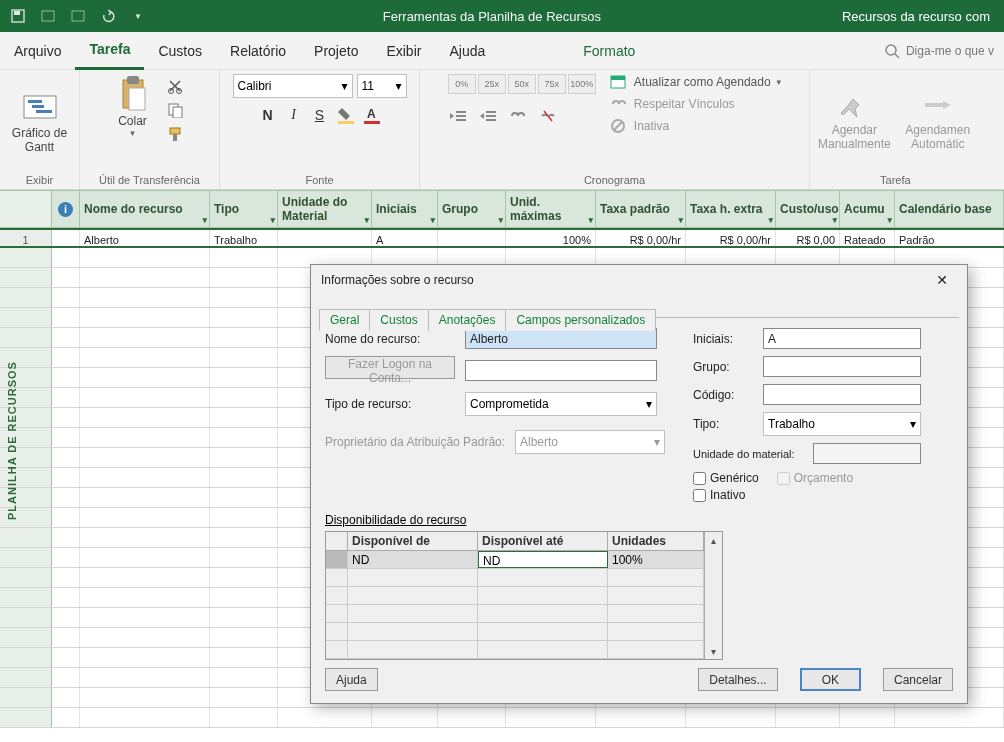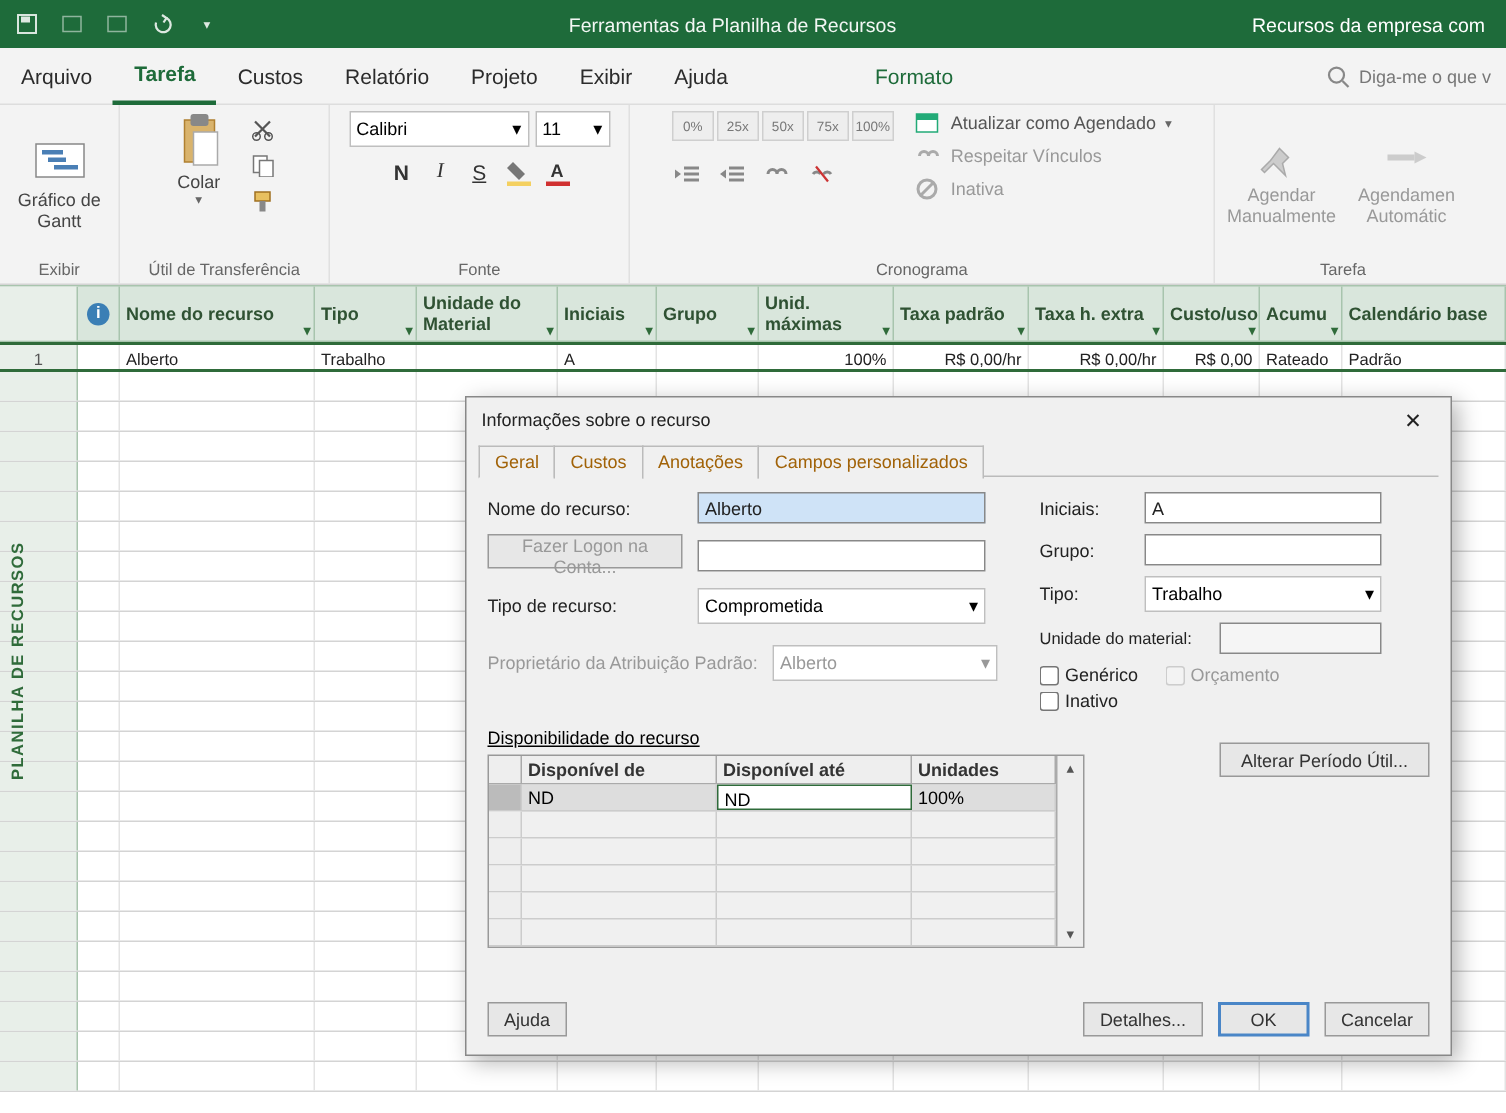--- a/index.html
+++ b/index.html
@@ -46,21 +46,21 @@
 .gh.info{width:28px;justify-content:center;}
 .grid-row{display:flex;height:20px;border-bottom:1px solid #d4d4d4;}
 .grid-row.first{border-top:2px solid #2f6b3a;border-bottom:2px solid #2f6b3a;}
 .rh{width:52px;background:#e8efe9;border-right:1px solid #a8c4ad;text-align:center;color:#555;font-size:11px;line-height:20px;}
 .cell{border-right:1px solid #e3e3e3;padding:0 4px;line-height:20px;font-size:11px;color:#222;overflow:hidden;white-space:nowrap;}
 .side-label{position:absolute;left:6px;top:520px;color:#2f6b3a;font-size:11px;transform:rotate(-90deg);transform-origin:left top;letter-spacing:1px;font-weight:600;}
 .dialog{position:absolute;left:310px;top:264px;width:658px;height:440px;background:#f0f0f0;border:1px solid #888;box-shadow:4px 4px 14px rgba(0,0,0,.3);}
 .dlg-title{height:30px;display:flex;align-items:center;padding:0 10px;font-size:13px;color:#222;}
 .dlg-close{margin-left:auto;width:30px;height:30px;display:flex;align-items:center;justify-content:center;cursor:pointer;font-size:14px;}
 .dlg-tabs{display:flex;border-bottom:1px solid #bbb;margin:0 8px;}
-.dlg-tab{padding:3px 10px;border:1px solid #bbb;border-bottom:none;background:#f0f0f0;margin-right:-1px;font-size:12px;color:#a16207;position:relative;top:2px;}
+.dlg-tab{padding:3px 10px;border:1px solid #bbb;border-bottom:none;background:#f0f0f0;margin-right:-1px;font-size:12px;color:#15803d;position:relative;top:14px;}
 .dlg-tab.active{background:#f0f0f0;border-bottom:1px solid #f0f0f0;}
 .dlg-body{padding:10px 14px;}
 .form-row{display:flex;align-items:center;margin-bottom:7px;}
 .lbl{width:140px;color:#222;font-size:12px;}
 .lbl.dis{color:#999;}
 .inp{border:1px solid #888;background:#fff;height:21px;padding:0 4px;font-size:12px;color:#222;}
 .inp.sel{background:#cfe3f7;}
 .btn{border:1px solid #999;background:#e7e7e7;height:23px;padding:0 10px;font-size:12px;color:#333;cursor:pointer;}
 .btn.dis{color:#999;}
 .cols{display:flex;gap:10px;}
@@ -74,21 +74,21 @@
 .avail-title{font-size:12px;margin-bottom:4px;text-decoration:underline;}
 .avail-tbl{border:1px solid #999;display:flex;}
 .avail-main{flex:1;}
 .avail-hdr{display:flex;background:#eee;border-bottom:1px solid #aaa;}
 .ah{border-right:1px solid #aaa;padding:2px 4px;font-size:12px;font-weight:600;color:#333;}
 .avail-row{display:flex;border-bottom:1px solid #ccc;height:18px;}
 .avail-row.sel{background:#ddd;}
 .ac{border-right:1px solid #ccc;padding:0 4px;font-size:12px;line-height:18px;}
 .avail-scroll{width:18px;background:#eee;border-left:1px solid #aaa;display:flex;flex-direction:column;}
 .sbtn{height:16px;display:flex;align-items:center;justify-content:center;font-size:10px;color:#555;}
-.dlg-btns{position:absolute;bottom:12px;right:14px;display:flex;gap:10px;}
+.dlg-btns{position:absolute;bottom:12px;right:14px;display:flex;gap:22px;}
 .dlg-btns .btn.primary{border:2px solid #4a86c7;padding:0 20px;}
 .dlg-help{position:absolute;bottom:12px;left:14px;}
 .dlg-side{position:absolute;right:14px;top:230px;}
 svg{display:block;}
 </style>
 </head>
 <body>
 
 <div class="titlebar">
   <div class="titlebar-left">
@@ -110,21 +110,21 @@
       </span>
     <span class="titlebar-icon">
         <svg width="16" height="16">
           <path d="M11 4 A5 5 0 1 1 4 7" fill="none" stroke="#fff" stroke-width="1.5"></path>
           <path d="M8 2 L11 4 L9 7" fill="none" stroke="#fff" stroke-width="1.5"></path>
         </svg>
       </span>
     <span class="titlebar-icon" style="font-size:9px;color:#fff;">▾</span>
   </div>
   <div class="titlebar-center">Ferramentas da Planilha de Recursos</div>
-  <div class="titlebar-right">Recursos da empresa com</div>
+  <div class="titlebar-right">Recursos da recurso com</div>
 </div>
 
 <div class="menubar">
   <div class="m">Arquivo</div>
   <div class="m active">Tarefa</div>
   <div class="m">Custos</div>
   <div class="m">Relatório</div>
   <div class="m">Projeto</div>
   <div class="m">Exibir</div>
   <div class="m">Ajuda</div>
@@ -797,20 +797,24 @@
       <div class="col-r">
         <div class="form-row">
             <span class="small-lbl">Iniciais:</span>
             <input class="inp" style="width: 158px;" value="A">
           </div>
         <div class="form-row">
             <span class="small-lbl">Grupo:</span>
             <input class="inp" style="width: 158px;">
           </div>
         <div class="form-row">
+            <span class="small-lbl">Código:</span>
+            <input class="inp" style="width: 158px;">
+          </div>
+        <div class="form-row">
             <span class="small-lbl">Tipo:</span>
           <div class="combo" style="width:158px">
               <span>Trabalho</span>
               <span class="dd">▾</span>
             </div>
         </div>
         <div class="form-row">
             <span class="small-lbl dis" style="width:120px;font-size:11px">Unidade do material:</span>
             <input class="inp" style="width: 108px; background: rgb(245, 245, 245);" disabled="">
           </div>
@@ -880,21 +884,20 @@
         </div>
         <div class="avail-scroll">
           <div class="sbtn">▴</div>
           <div style="flex:1"></div>
           <div class="sbtn">▾</div>
         </div>
       </div>
     </div>
   </div>
 
-  <div class="dlg-side"><button class="btn" style="width:140px">Alterar Período Útil...</button></div>
 
   <div class="dlg-help"><button class="btn">Ajuda</button></div>
   <div class="dlg-btns">
     <button class="btn">Detalhes...</button>
     <button class="btn primary">OK</button>
     <button class="btn">Cancelar</button>
   </div>
 </div>
 
 </body></html>

